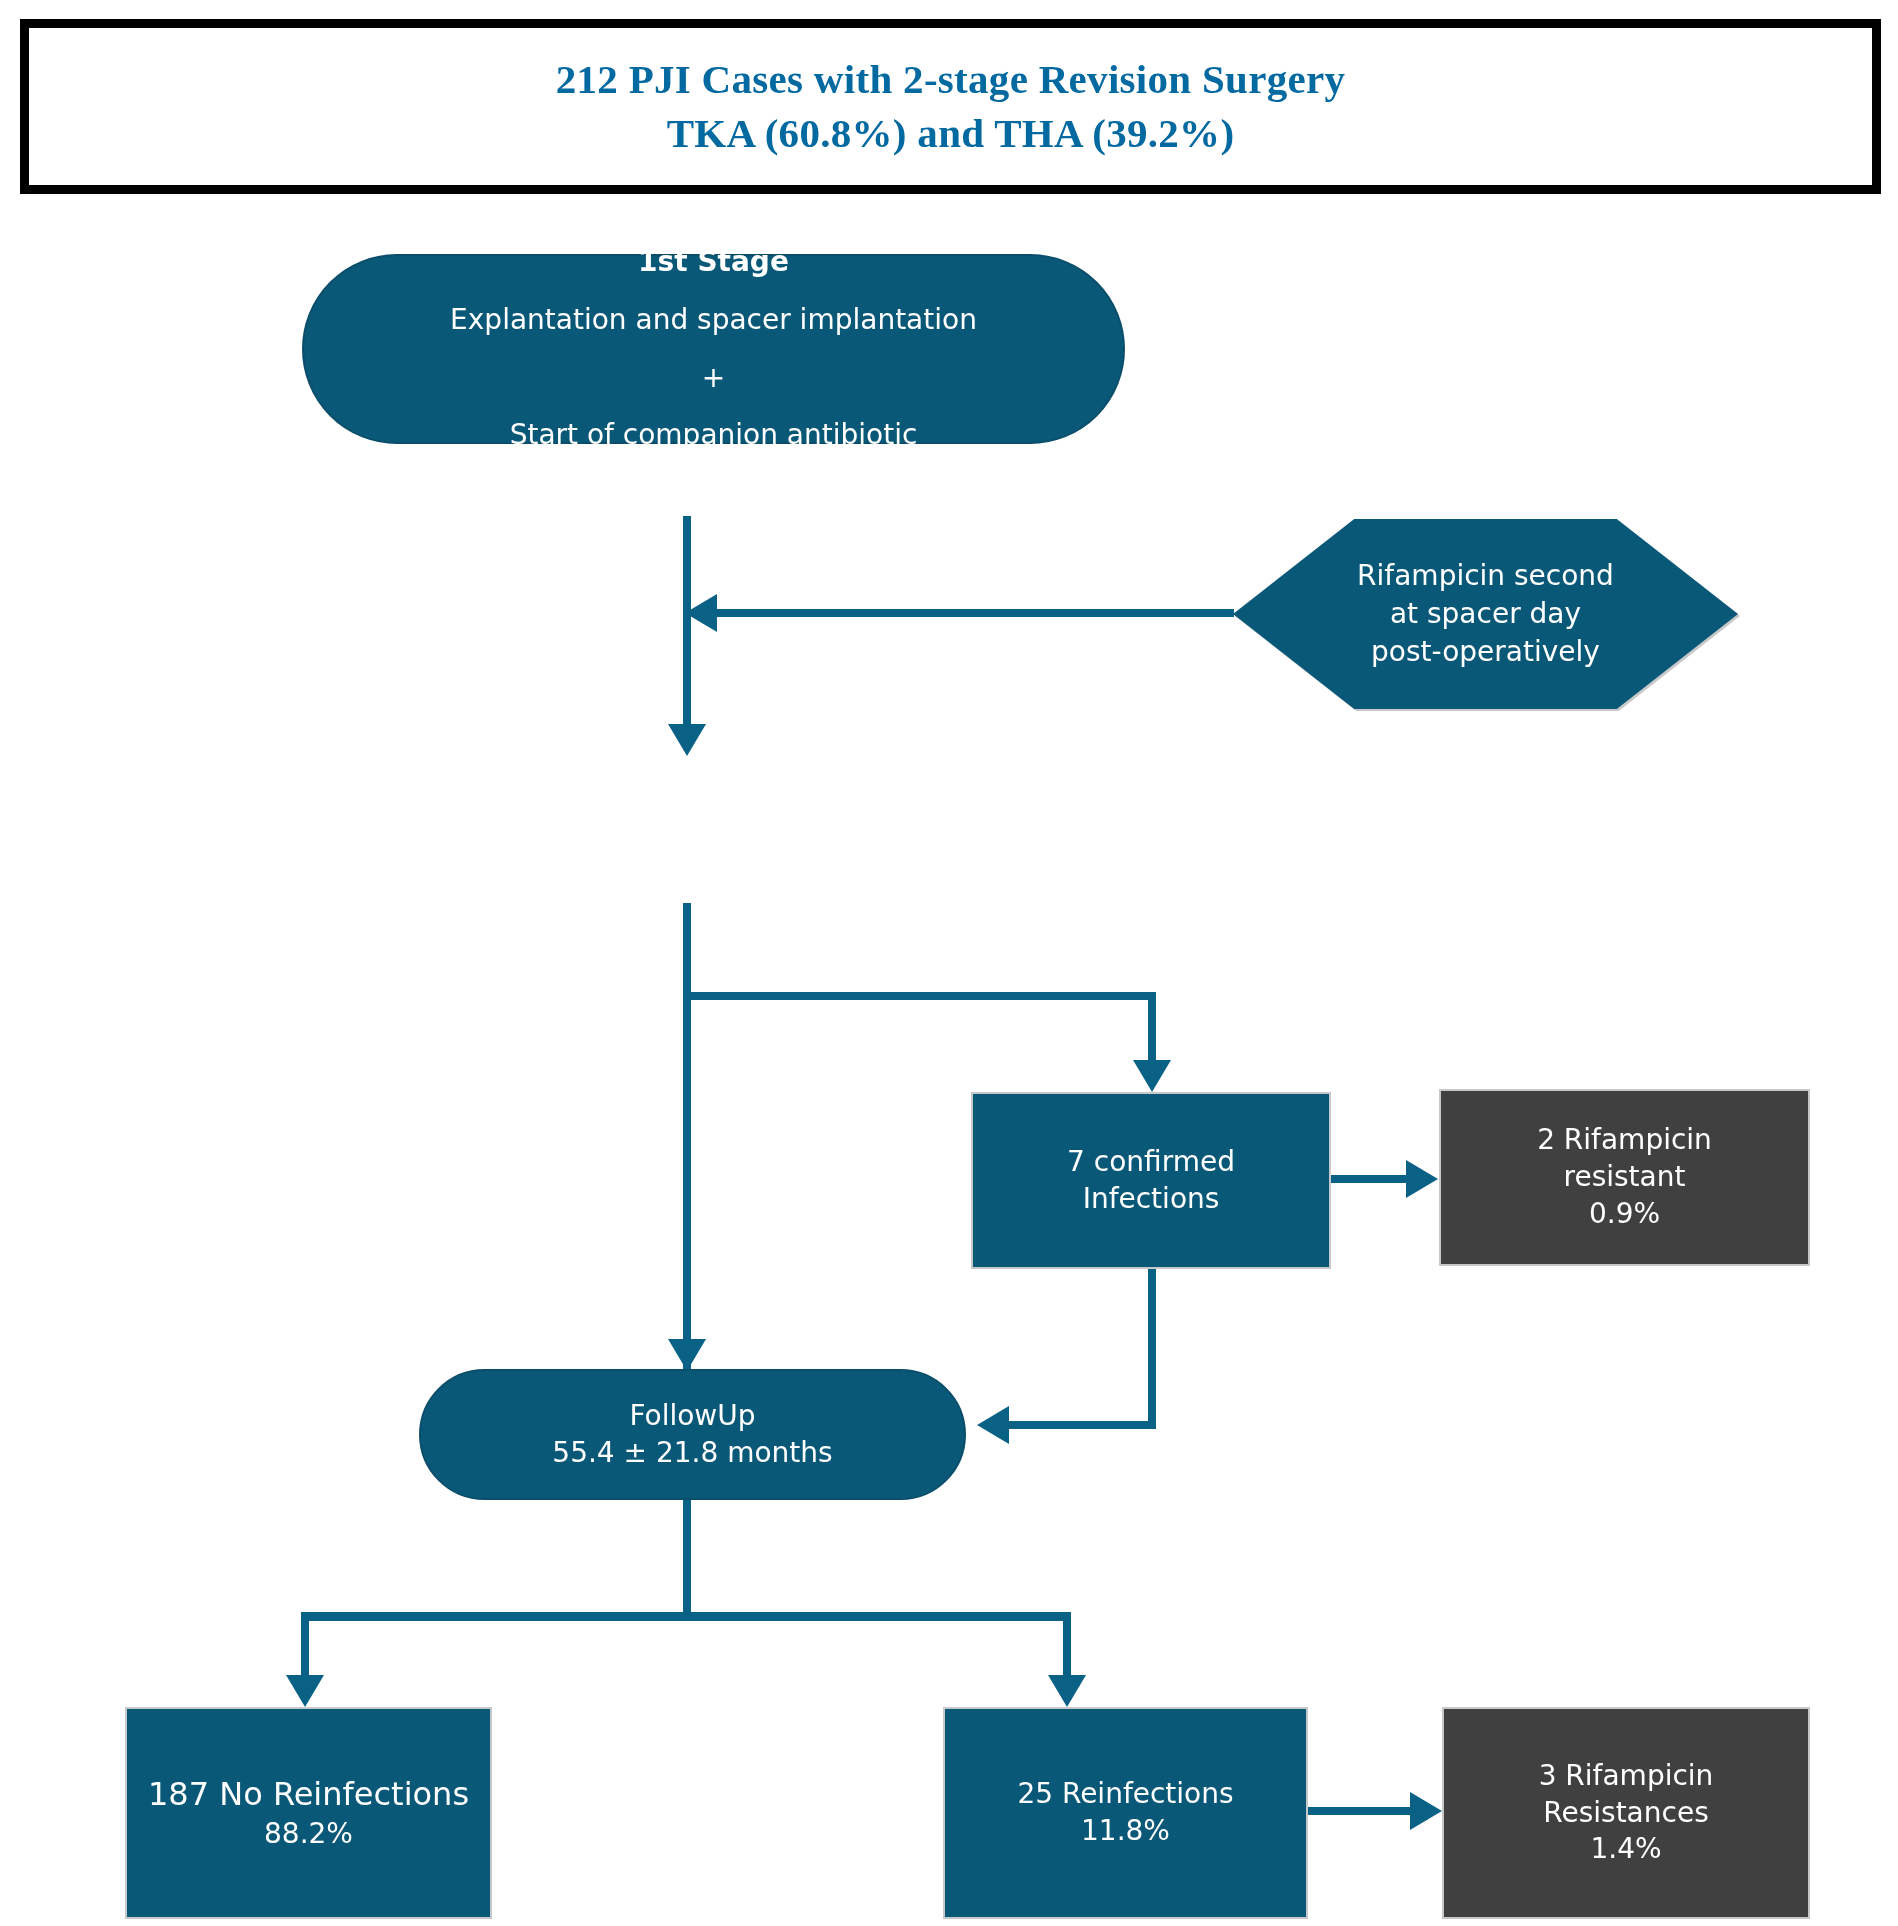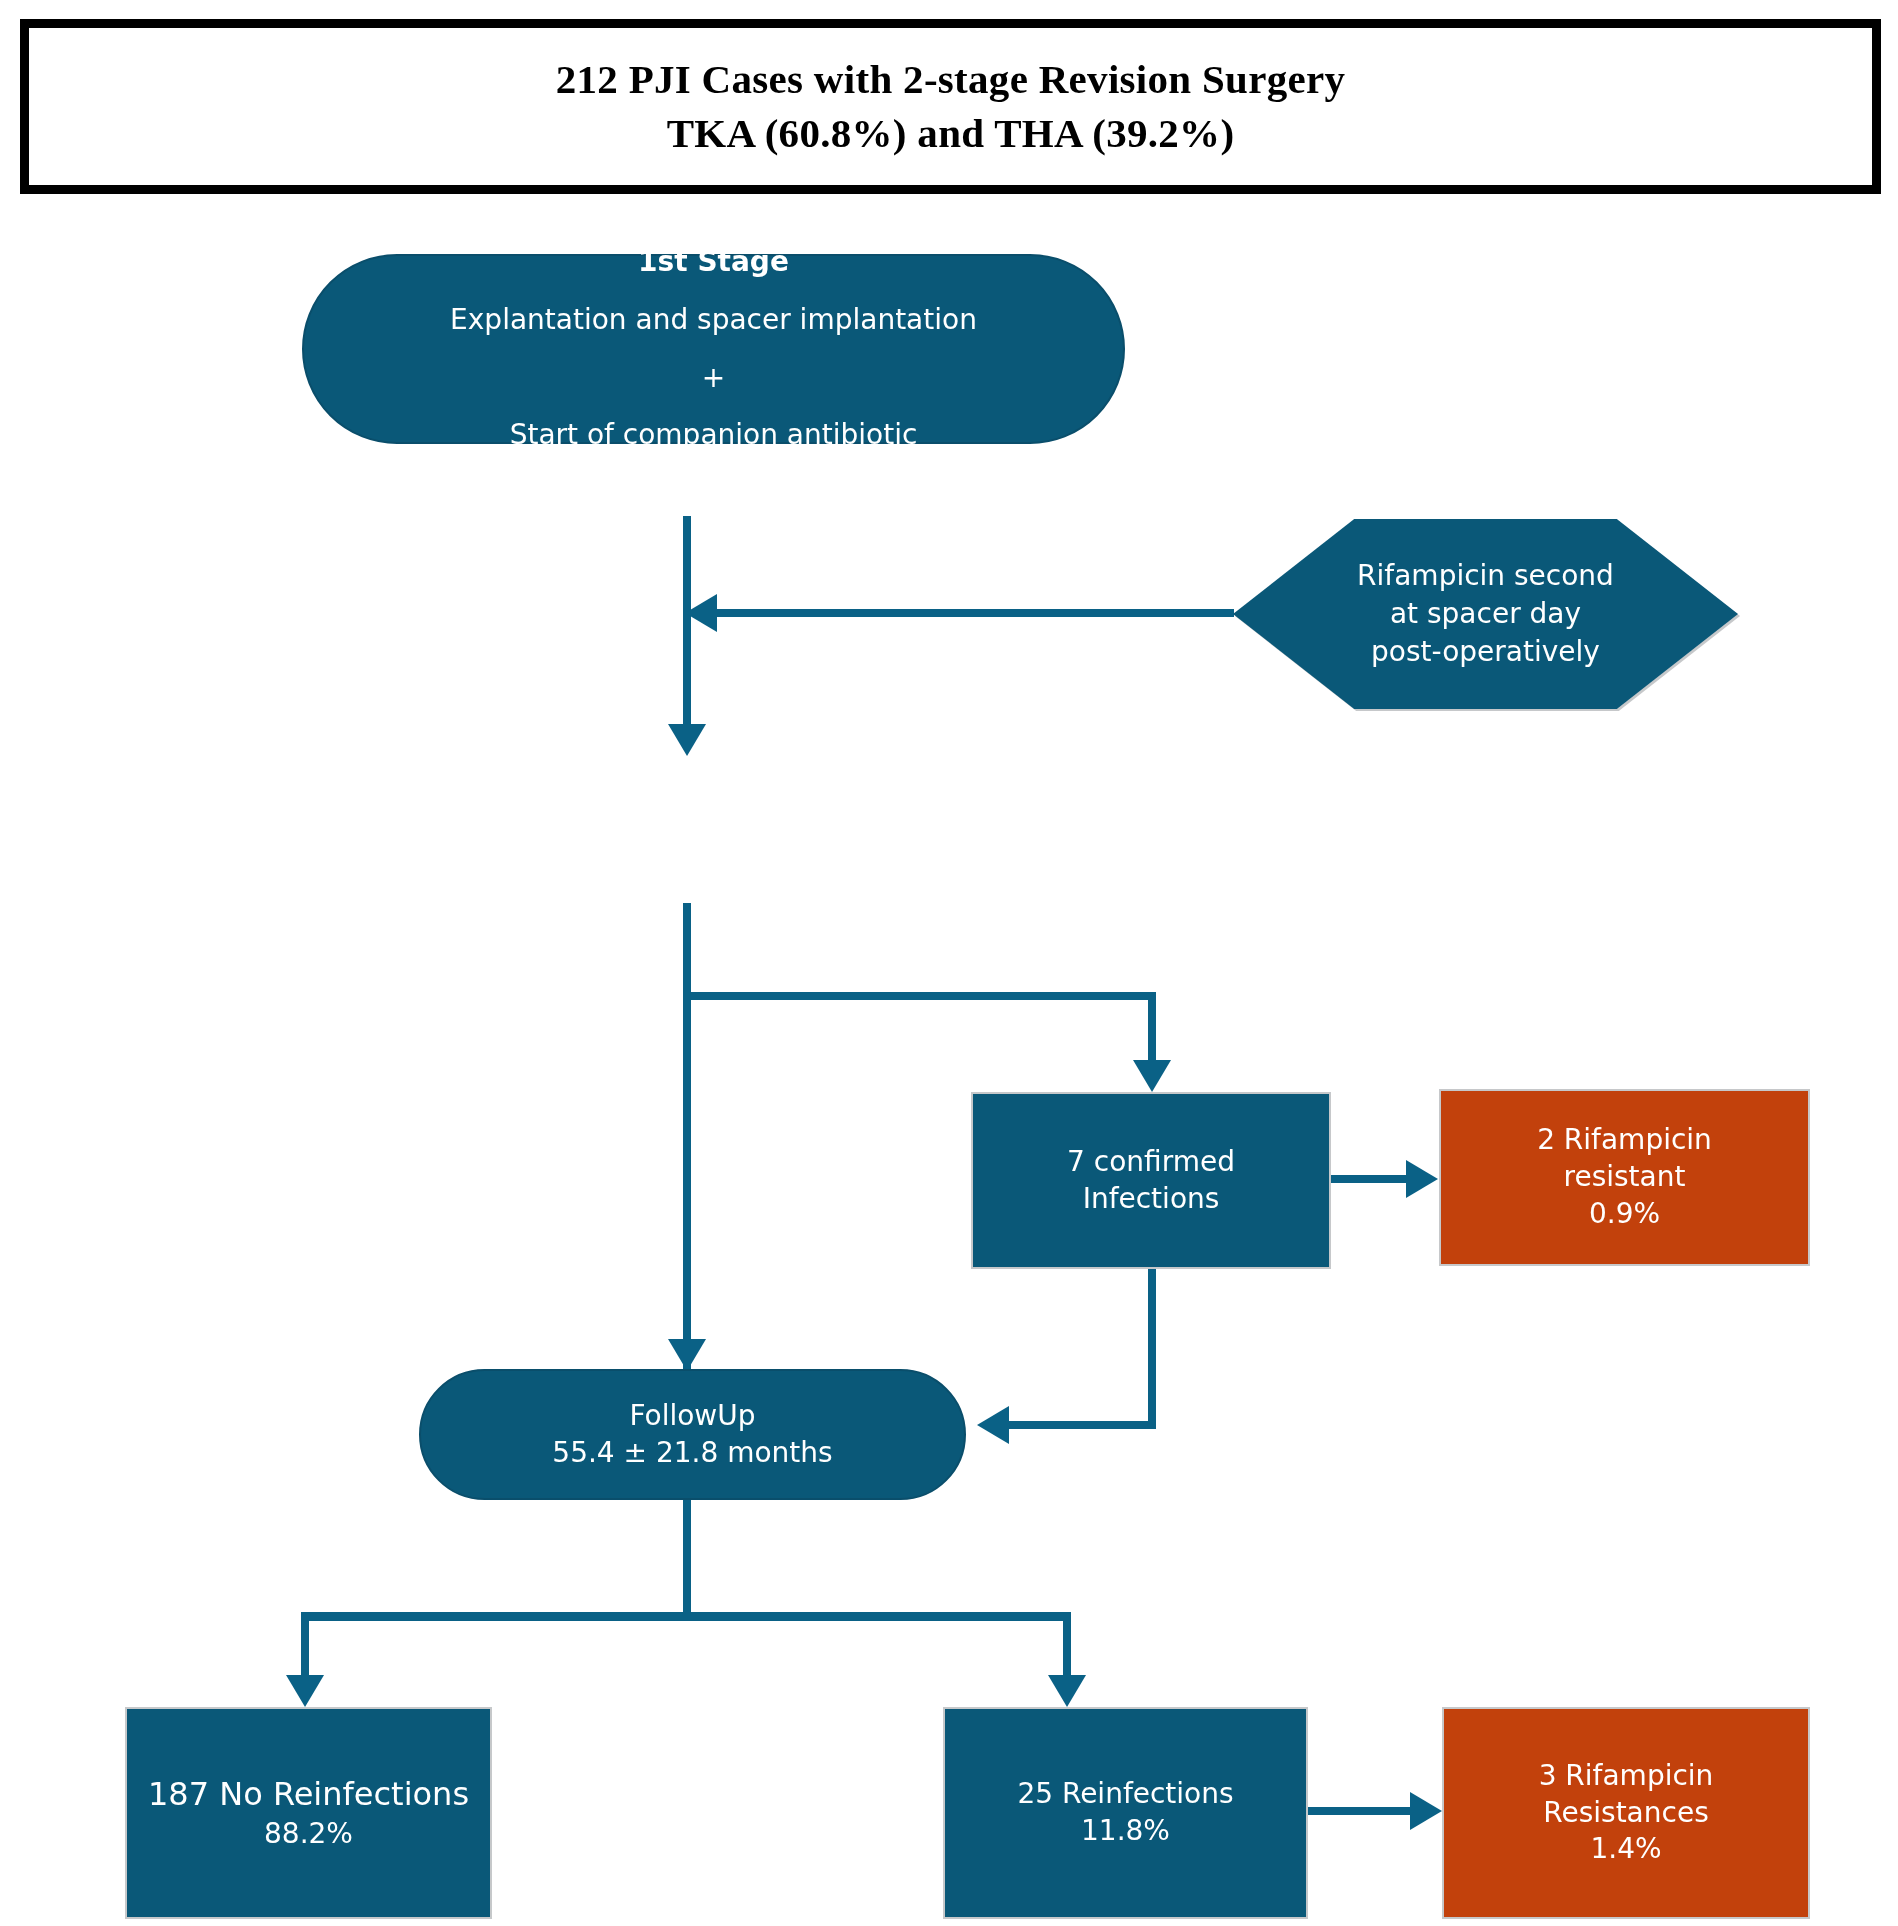--- a/index.html
+++ b/index.html
@@ -34,21 +34,21 @@
     background: #ffffff;
     display: flex;
     flex-direction: column;
     align-items: center;
     justify-content: center;
   }
   .title-line {
     font-family: "Liberation Serif", "DejaVu Serif", serif;
     font-weight: bold;
     font-size: 41px;
-    color: #000000;
+    color: #0369a1;
     line-height: 1.30;
     white-space: nowrap;
     letter-spacing: 0.3px;
   }
 
   
   .node {
     position: absolute;
     box-sizing: border-box;
     display: flex;
@@ -60,21 +60,21 @@
     font-family: "DejaVu Sans", sans-serif;
   }
   .node .line {
     display: block;
     line-height: 1.32;
     white-space: nowrap;
   }
   .node .line.bold { font-weight: bold; }
 
   .teal      { background: #0A5878; }
-  .redbox    { background: #c2410c; }
+  .redbox    { background: #404040; }
 
   .rounded-big {
     border-radius: 128px;
     border: 2.2px solid #0A4E6B;
   }
   .rounded-med {
     border-radius: 73px;
     border: 2.8px solid #0A4E6B;
   }
   .rect-grey-edge {

